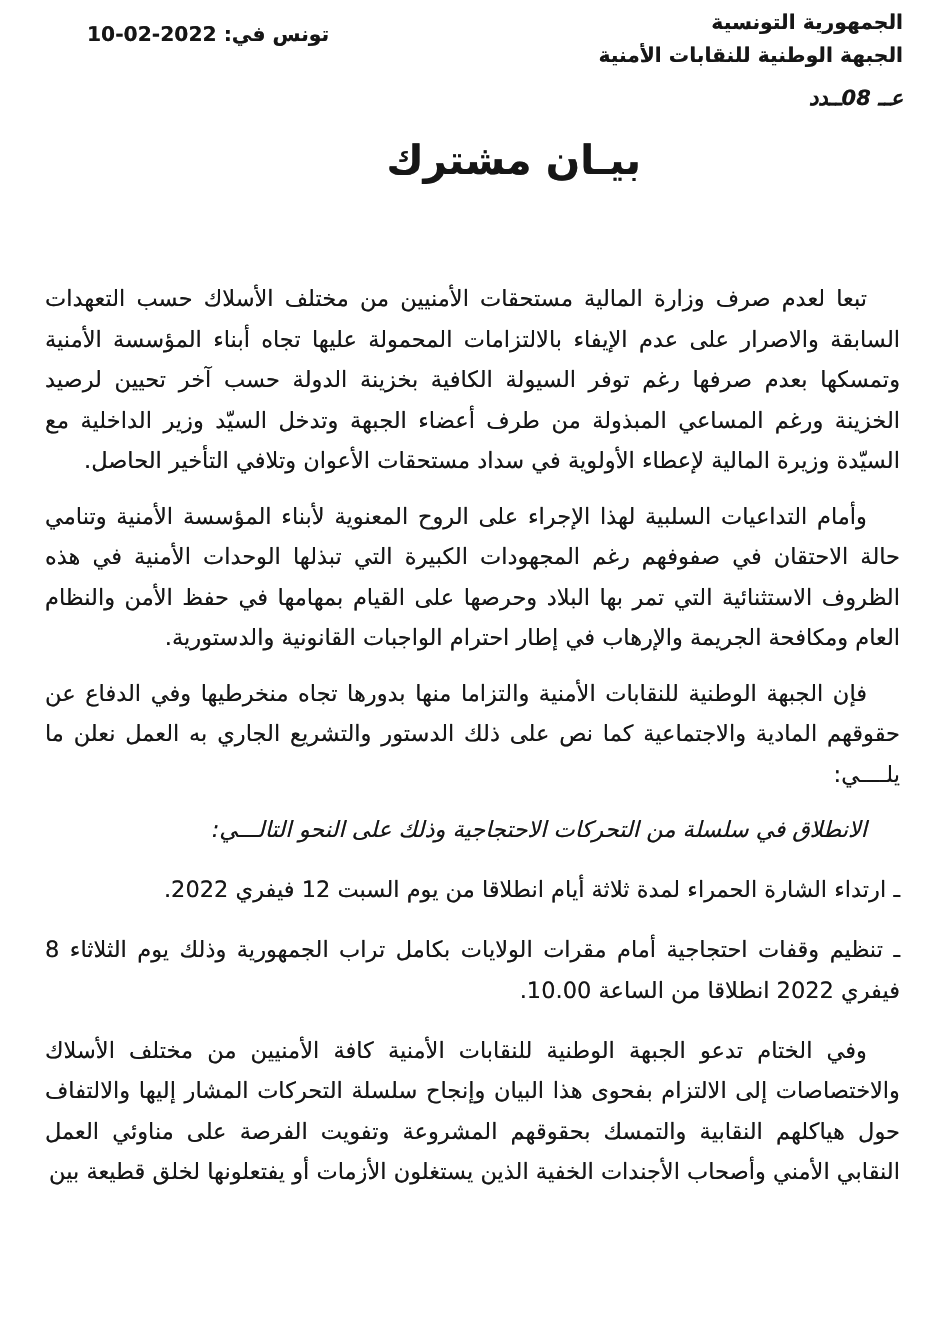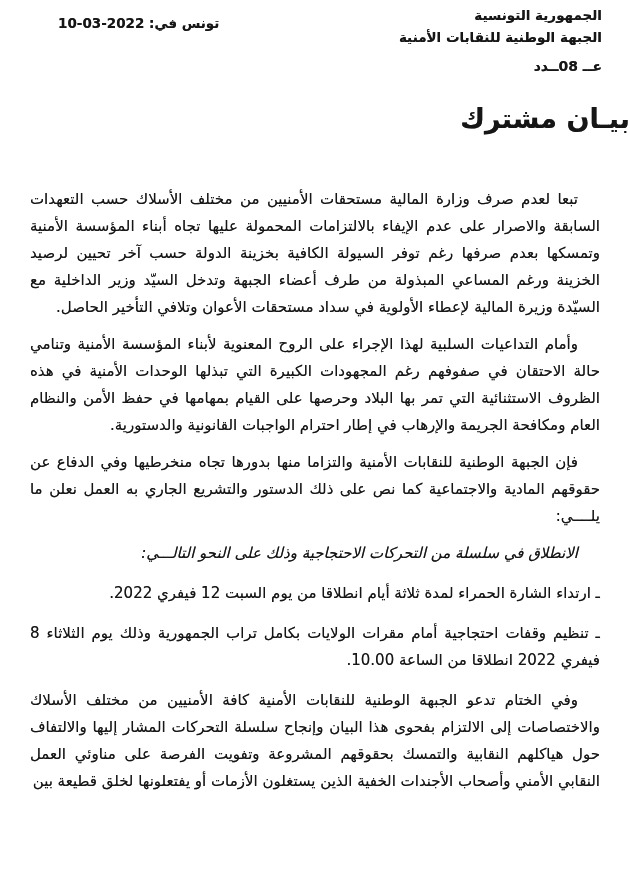--- a/index.html
+++ b/index.html
@@ -14,28 +14,28 @@
       background: #ffffff;
       color: #161616;
       overflow: hidden;
       text-shadow: 0 0 0.4px rgba(25,25,25,0.65);
     }
     .org-block {
       position: absolute; top: 4px; right: 28px; width: 210px;
       direction: rtl; 
       font-size: 13.5px; line-height: 22px; font-weight: 600;
     }
-    .doc-number { margin-top: 7px; font-size: 14px; }
+    .doc-number { margin-top: 7px; font-size: 14px; font-style: italic; }
     .date-block {
       position: absolute; top: 15px; left: 58px;
       direction: rtl; font-size: 13.5px; font-weight: 600;
     }
     .title {
-      position: absolute; top: 103px; left: 55px; right: 0;
-      text-align: right;
+      position: absolute; top: 92px; left: 55px; right: 0;
+      text-align: center;
       font-size: 27px; font-weight: bold;
       direction: rtl;
     }
     .content {
       position: absolute; top: 186px; right: 30px; left: 30px;
       direction: rtl; text-align: justify;
       font-size: 15px; line-height: 27px;
     }
     .content p { text-indent: 22px; margin-bottom: 10px; }
     .content p.list-intro { margin: 6px 0 13px; font-style: italic; }
@@ -46,21 +46,21 @@
 <body>
 
 <div class="page">
 
   <div class="org-block">
     <div>الجمهورية التونسية</div>
     <div>الجبهة الوطنية للنقابات الأمنية</div>
     <div class="doc-number">عــ 08ــدد</div>
   </div>
 
-  <div class="date-block">تونس في: 2022-03-10</div>
+  <div class="date-block">تونس في: 2022-02-10</div>
 
   <div class="title">بيـان مشترك</div>
 
   <div class="content">
     <p>تبعا لعدم صرف وزارة المالية مستحقات الأمنيين من مختلف الأسلاك حسب التعهدات السابقة والاصرار على عدم الإيفاء بالالتزامات المحمولة عليها تجاه أبناء المؤسسة الأمنية وتمسكها بعدم صرفها رغم توفر السيولة الكافية بخزينة الدولة حسب آخر تحيين لرصيد الخزينة ورغم المساعي المبذولة من طرف أعضاء الجبهة وتدخل السيّد وزير الداخلية مع السيّدة وزيرة المالية لإعطاء الأولوية في سداد مستحقات الأعوان وتلافي التأخير الحاصل.</p>
     <p>وأمام التداعيات السلبية لهذا الإجراء  على الروح المعنوية لأبناء المؤسسة الأمنية وتنامي حالة الاحتقان في صفوفهم رغم المجهودات الكبيرة التي تبذلها الوحدات الأمنية في هذه الظروف الاستثنائية التي تمر بها البلاد وحرصها على القيام بمهامها في حفظ الأمن والنظام العام ومكافحة الجريمة والإرهاب في إطار احترام الواجبات القانونية والدستورية.</p>
     <p>فإن الجبهة الوطنية للنقابات الأمنية والتزاما منها بدورها تجاه منخرطيها وفي الدفاع عن حقوقهم المادية والاجتماعية كما نص على ذلك الدستور والتشريع الجاري به العمل نعلن ما يلــــي:</p>
     <p class="list-intro">الانطلاق في سلسلة من التحركات الاحتجاجية وذلك على النحو التالـــي:</p>
     <p class="bullet">ـ ارتداء الشارة الحمراء لمدة ثلاثة أيام انطلاقا من يوم السبت 12 فيفري 2022.</p>
     <p class="bullet">ـ تنظيم وقفات احتجاجية أمام مقرات الولايات بكامل تراب الجمهورية وذلك يوم الثلاثاء 8 فيفري 2022 انطلاقا من الساعة 10.00.</p>

